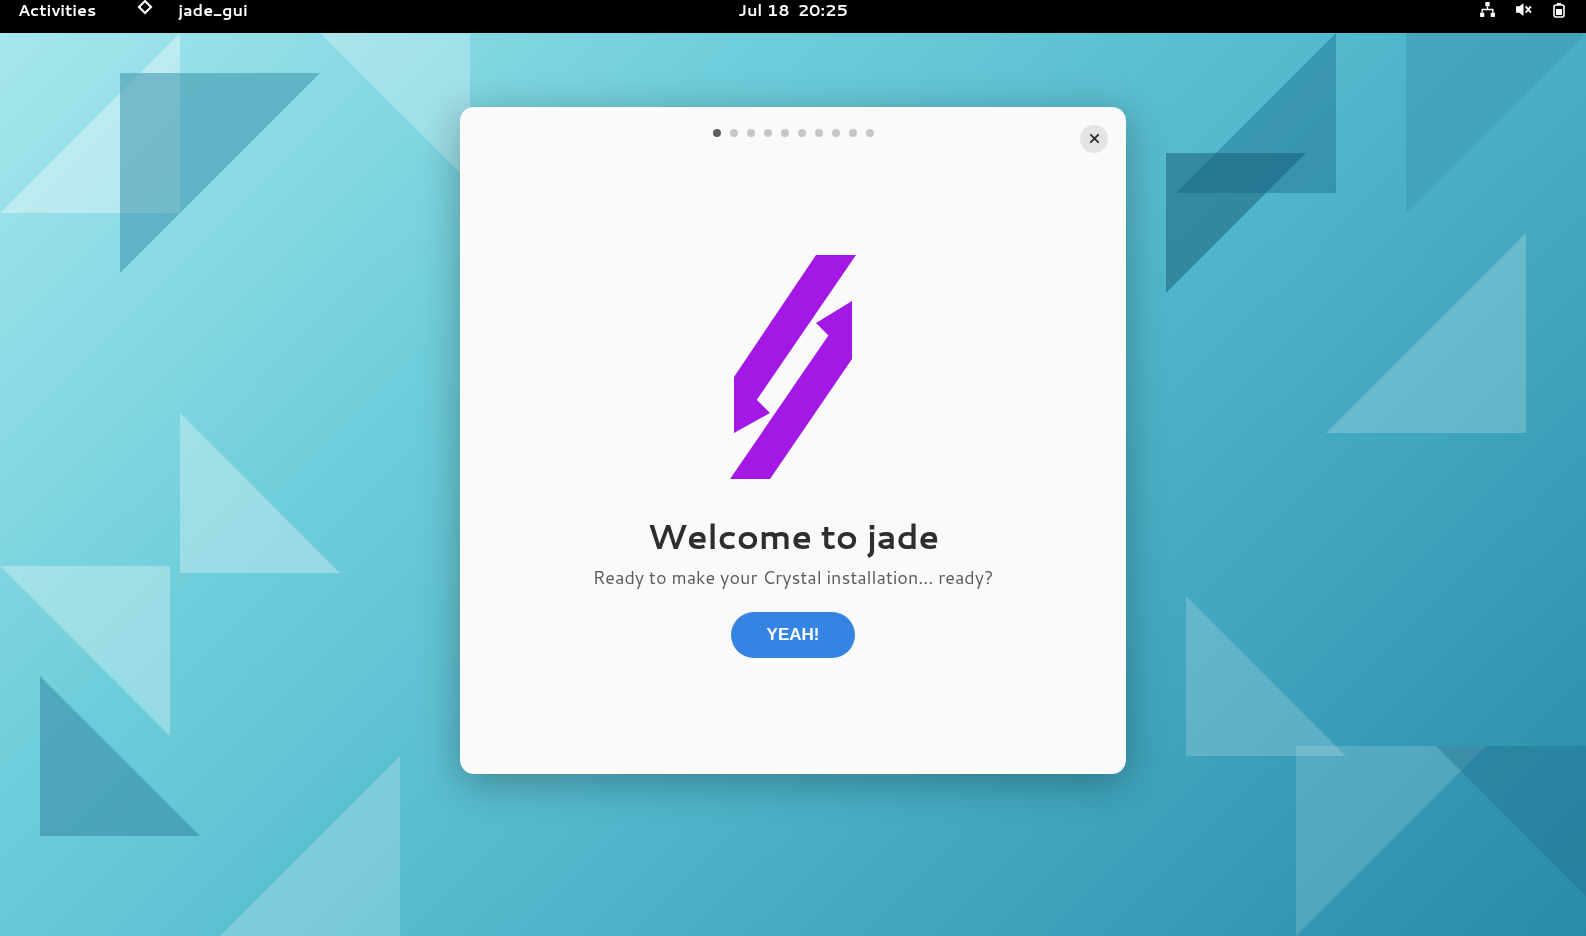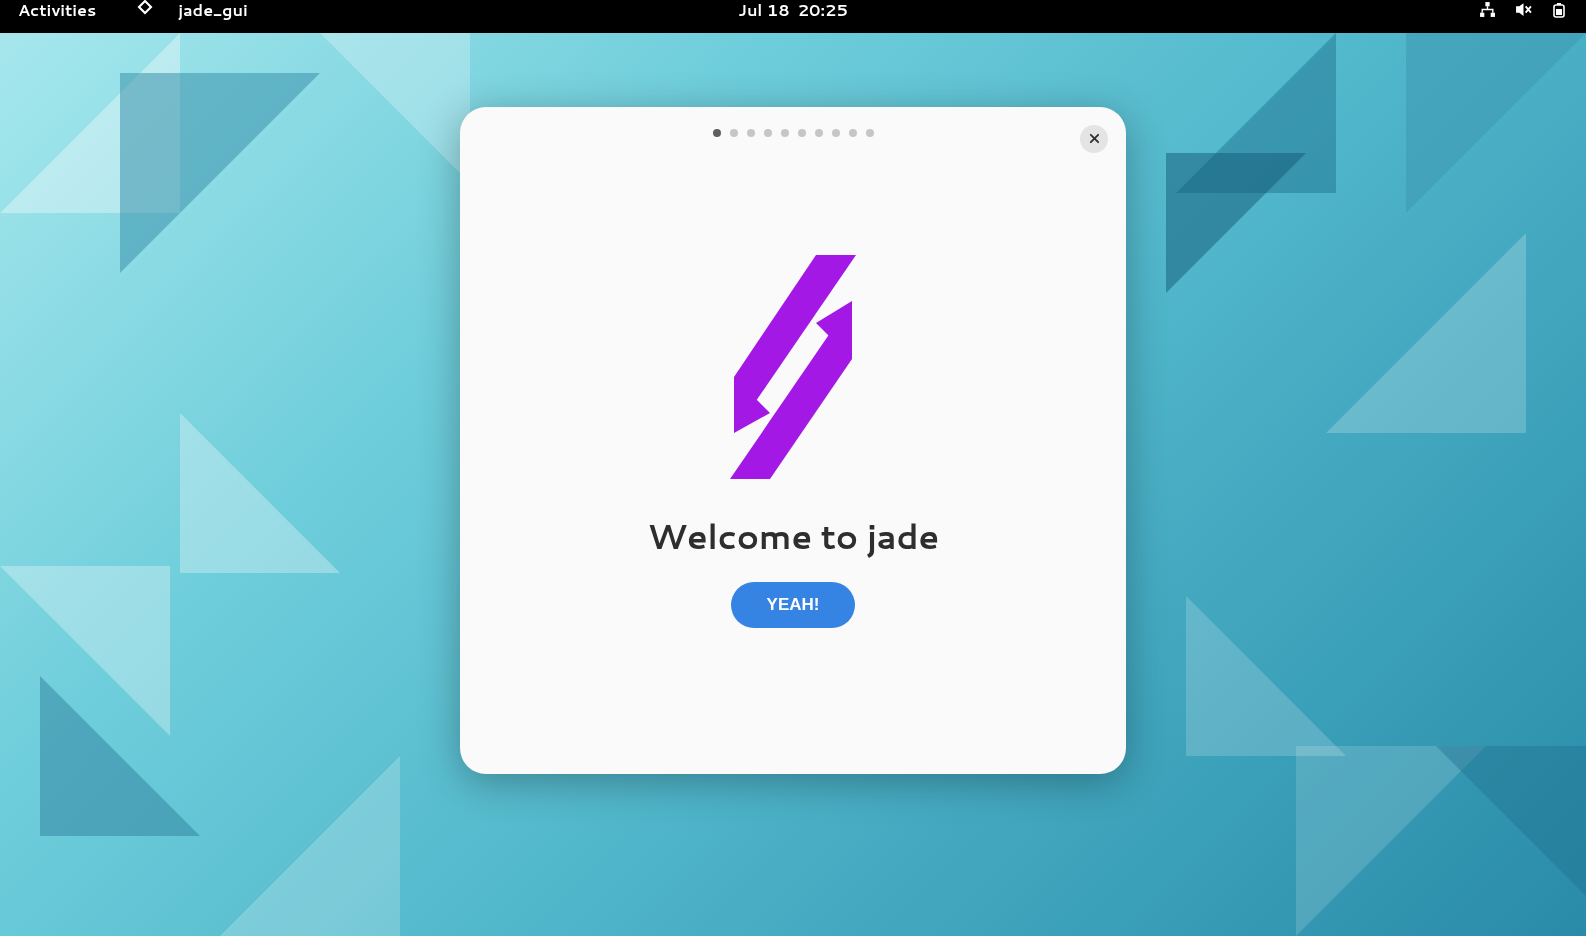--- a/index.html
+++ b/index.html
@@ -74,21 +74,21 @@
 
     
     .dialog {
       position: absolute;
       top: 107px;
       left: 50%;
       transform: translateX(-50%);
       width: 666px;
       height: 667px;
       background: #fafafa;
-      border-radius: 26px;
+      border-radius: 14px;
       box-shadow: 0 8px 40px rgba(0,0,0,0.3);
       display: flex;
       flex-direction: column;
       align-items: center;
       padding-top: 22px;
     }
     .dots { display: flex; gap: 9px; margin-top: 0; }
     .dot { width: 8px; height: 8px; border-radius: 50%; background: #c6c6c6; }
     .dot.active { background: #5e5e5e; }
     .close-btn {
@@ -223,15 +223,16 @@
       <g fill="#a418e6">
         <polygon points="108,0 148,0 26,178 26,122"></polygon>
         <polygon points="22,224 62,224 144,104 144,46"></polygon>
         <polygon points="26,122 62,158 26,178"></polygon>
         <polygon points="144,104 108,68 144,46"></polygon>
       </g>
     </svg>
   </div>
 
   <h1 class="dialog-title">Welcome to jade</h1>
+  <p class="dialog-subtitle">Ready to make your Crystal installation... ready?</p>
 
   <button class="cta-btn">YEAH!</button>
 </div>
 
 </body></html>

